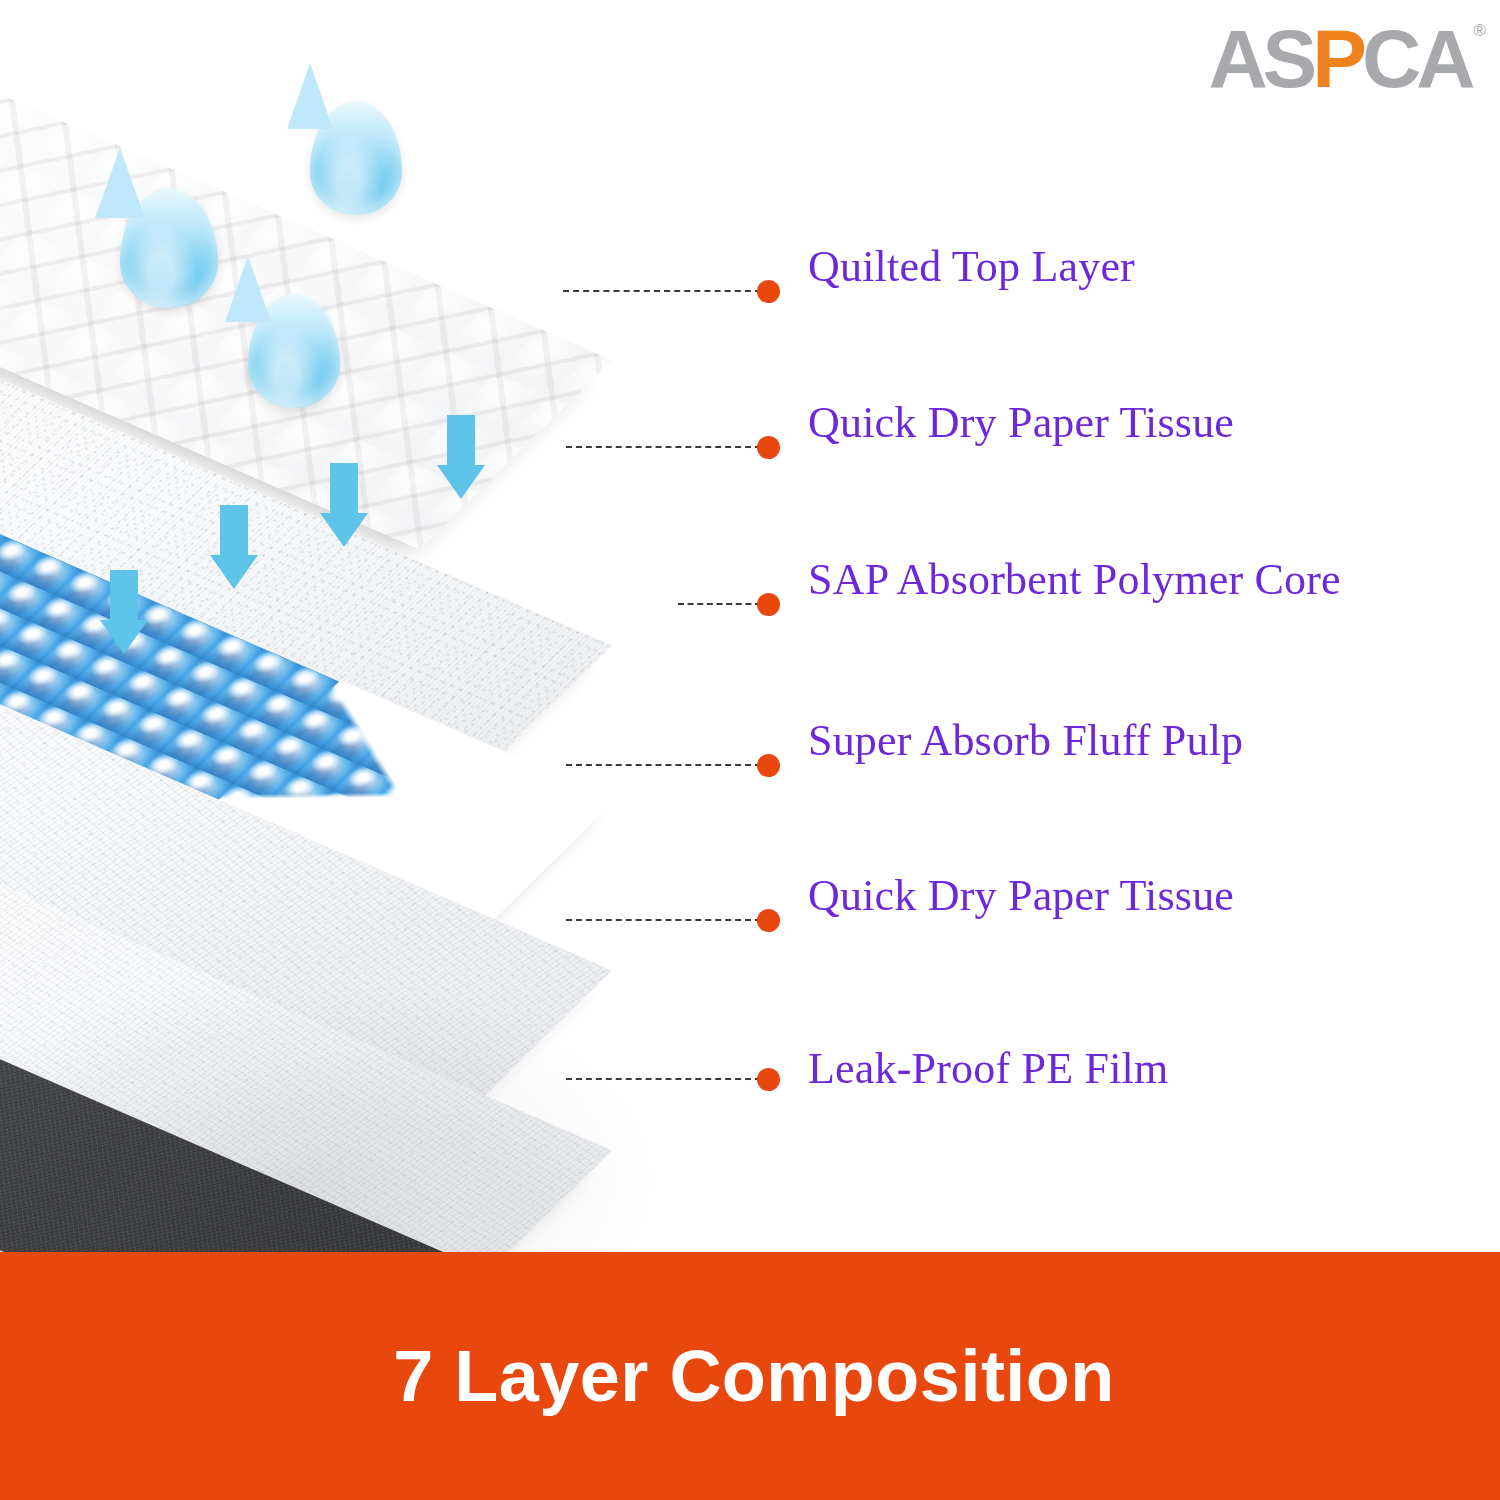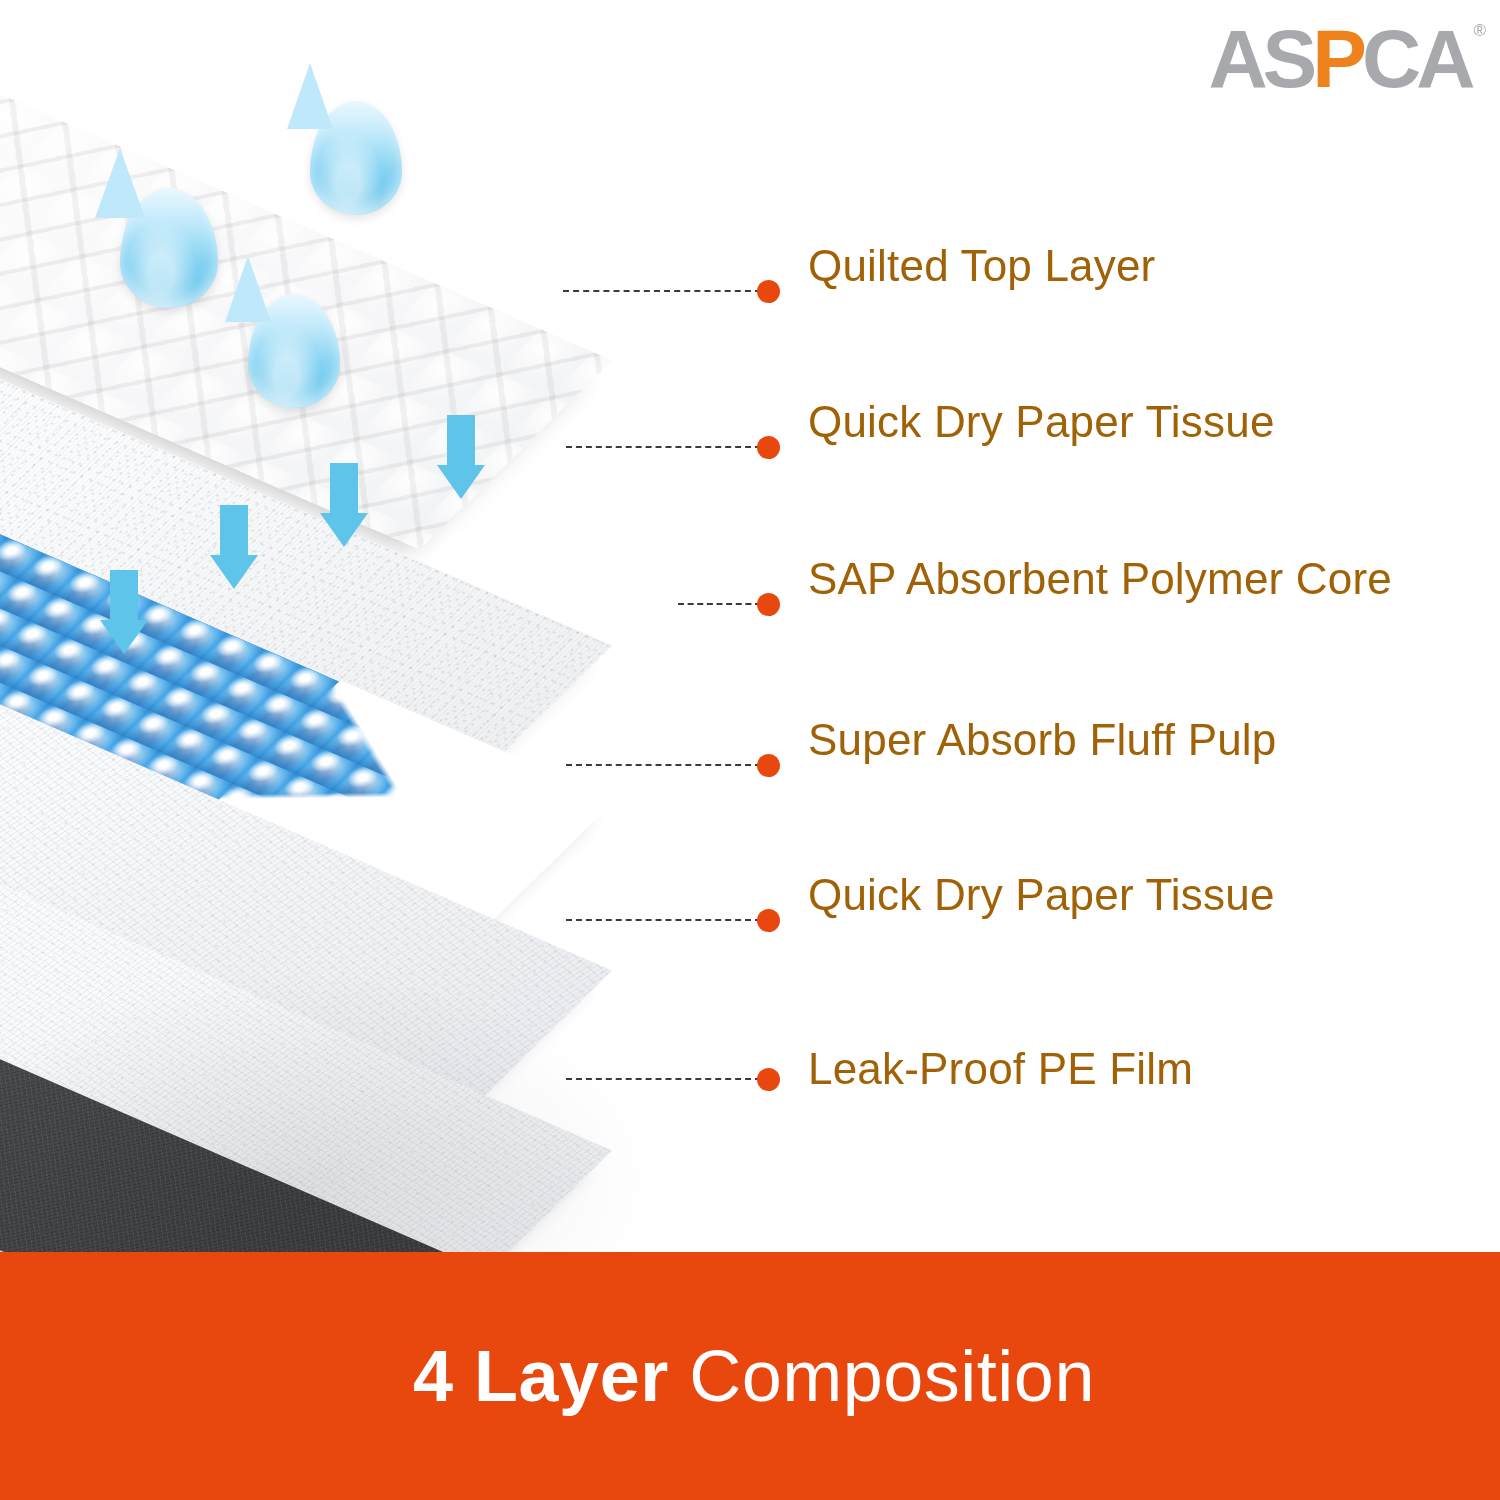--- a/index.html
+++ b/index.html
@@ -113,31 +113,31 @@
   
   .arrow{position:absolute;}
   .arrow .shaft{position:absolute;background:#5fc4ea;}
   .arrow .head{position:absolute;width:0;height:0;border-left:solid transparent;
                border-right:solid transparent;border-top:solid #5fc4ea;}
 
   
   .callout{position:absolute;display:flex;align-items:center;height:0;}
   .dash{position:absolute;height:0;border-top:2px dashed #3a3a3a;}
   .dot{position:absolute;width:23px;height:23px;border-radius:50%;background:#e8470e;}
-  .clabel{position:absolute;white-space:nowrap;color:#a16207;
-          font-family:Liberation Sans, sans-serif;font-weight:300;font-size:44px;
+  .clabel{position:absolute;white-space:nowrap;color:#6d28d9;
+          font-family:Liberation Serif, serif;font-weight:300;font-size:44px;
           letter-spacing:.2px;transform:translateY(-50%);}
 
   
   #banner{position:absolute;left:0;right:0;top:1252px;bottom:0;background:#e8470e;
           display:flex;align-items:center;justify-content:center;}
   #bannertext{color:#ffffff;font-family:"Liberation Sans",sans-serif;font-size:72px;
               letter-spacing:.5px;}
   #bannertext .b{font-weight:bold;}
-  #bannertext .r{font-weight:normal;}
+  #bannertext .r{font-weight:bold;}
 </style>
 </head>
 <body>
 
 <div id="stage">
 
   <div id="logo">
     <span class="g">AS</span>
     <span class="o">P</span>
     <span class="g">CA</span>
@@ -235,17 +235,17 @@
   </div>
 
   <div class="callout" style="left:0;top:1079px;">
     <div class="dash" style="left:566px;width:195px;"></div>
     <div class="dot" style="left:757px;top:-11px;"></div>
     <div class="clabel" style="left:808px;margin-top:29px;">Leak-Proof PE Film</div>
   </div>
 
   <div id="banner">
     <div id="bannertext">
-      <span class="b">4 Layer</span><span>&nbsp;</span><span class="r">Composition</span>
+      <span class="b">7 Layer</span><span>&nbsp;</span><span class="r">Composition</span>
     </div>
   </div>
 
 </div>
 
 </body></html>

